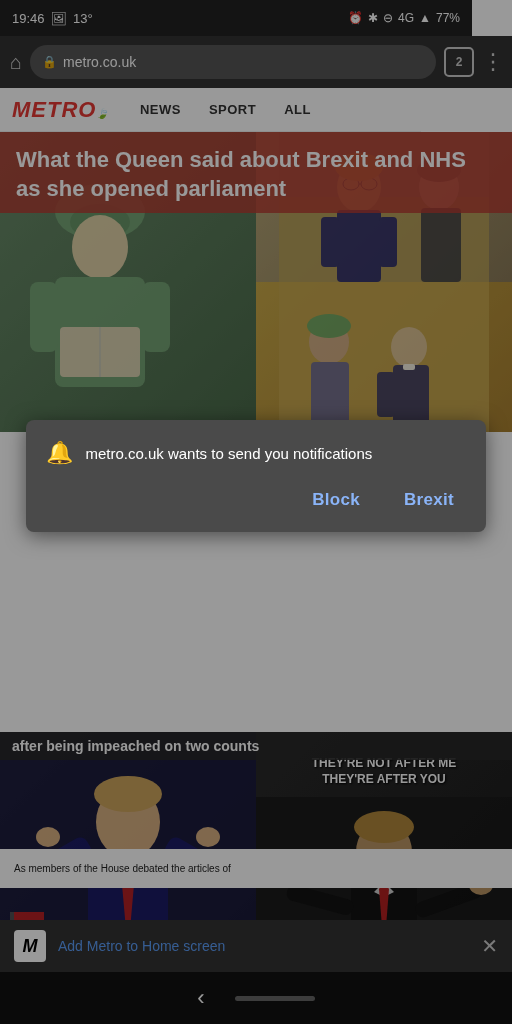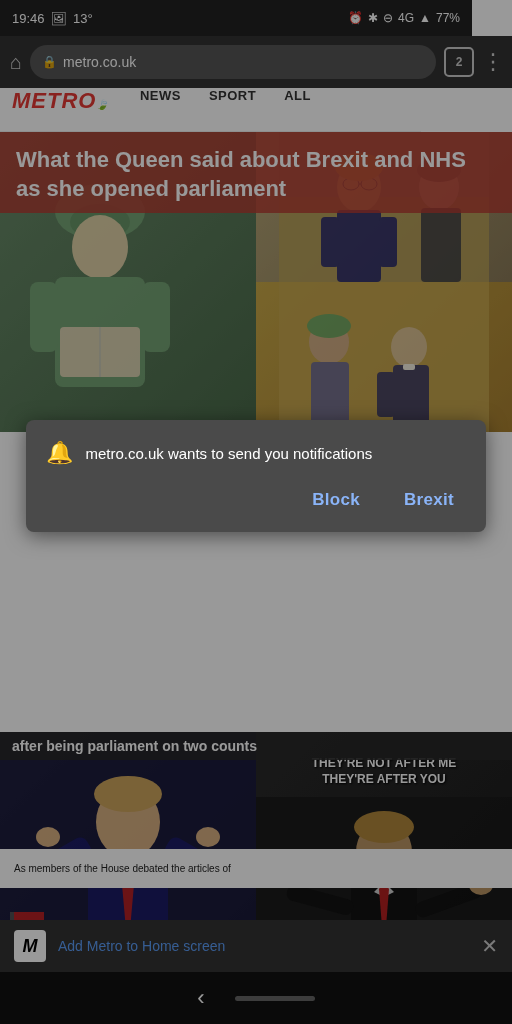--- a/index.html
+++ b/index.html
@@ -68,20 +68,21 @@
       font-weight: bold;
     }
     .menu-btn { color: #ccc; font-size: 22px; letter-spacing: -2px; }
 
     
     .nav-bar {
       width: 421px;
       height: 44px;
       background: #fff;
       display: flex;
+      align-items: center;
       padding: 0 12px;
       border-bottom: 1px solid #eee;
     }
     .logo {
       font-size: 22px;
       font-weight: 900;
       color: #000;
       letter-spacing: 1px;
       margin-right: 20px;
       font-style: italic;
@@ -448,21 +449,21 @@
     </div>
     <div class="dialog-buttons">
       <button class="dialog-btn">Block</button>
       <button class="dialog-btn">Brexit</button>
     </div>
   </div>
 </div>
 
 <div class="trump-section" style="margin-top: 300px; position: relative; height: 270px;">
   <div class="trump-text-bar">
-    <span>after being parliament on two counts</span>
+    <span>after being impeached on two counts</span>
   </div>
 
   <div class="trump-img-cell">
     <svg width="256" height="270" viewBox="0 0 256 270" class="person-svg">
       <rect x="0" y="0" width="256" height="270" fill="#1a1a3a"></rect>
 
       <rect x="120" y="140" width="8" height="130" fill="#444"></rect>
       <rect x="100" y="130" width="48" height="18" rx="4" fill="#555"></rect>
 
       <ellipse cx="128" cy="90" rx="32" ry="36" fill="#f4c68a"></ellipse>

